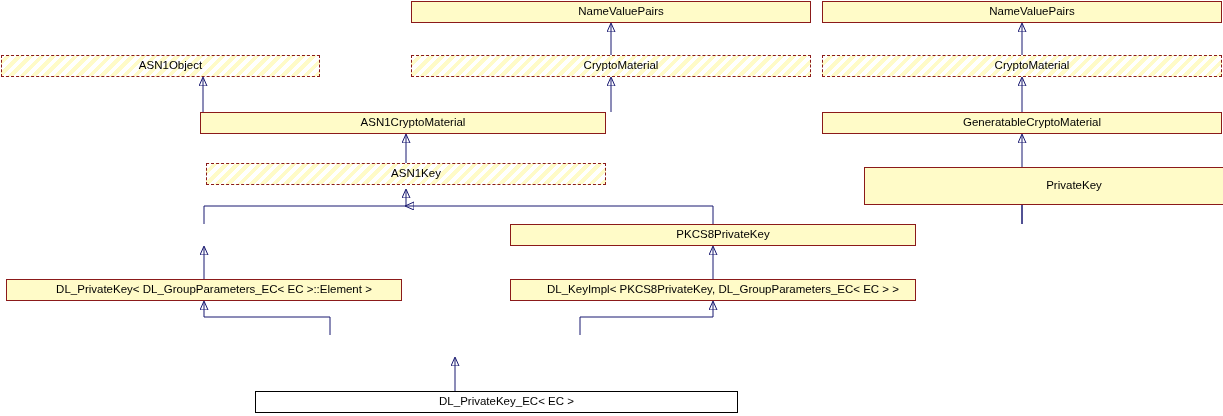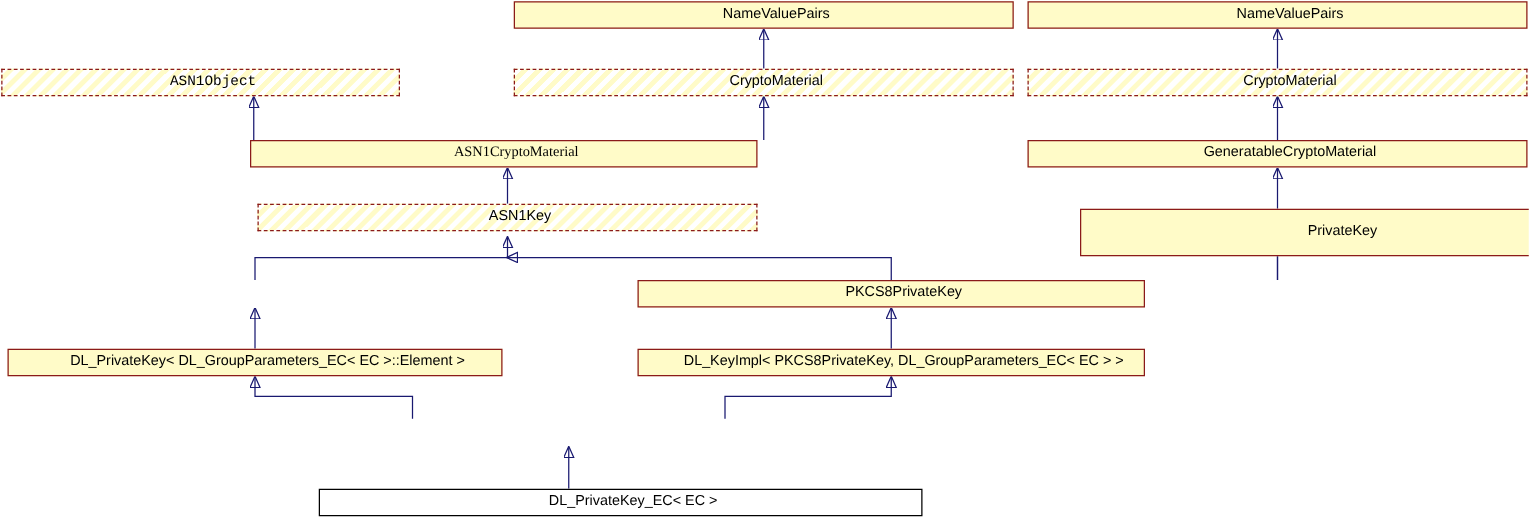--- a/index.html
+++ b/index.html
@@ -112,31 +112,31 @@
     </g>
   </svg>
 
   <div class="node" style="left:411px; top:1px; width:400px; height:22px;">
     <span class="label">NameValuePairs</span>
   </div>
   <div class="node" style="left:822px; top:1px; width:400px; height:22px;">
     <span class="label">NameValuePairs</span>
   </div>
 
-  <div class="node abstract" style="left:1px; top:55px; width:319px; height:22px;font-family:Liberation Mono, monospace;">
+  <div class="node abstract" style="left:1px; top:55px; width:319px; height:22px;">
     <span class="label">ASN1Object</span>
   </div>
   <div class="node abstract" style="left:411px; top:55px; width:400px; height:22px;">
     <span class="label">CryptoMaterial</span>
   </div>
   <div class="node abstract" style="left:822px; top:55px; width:400px; height:22px;">
     <span class="label">CryptoMaterial</span>
   </div>
 
-  <div class="node" style="left:200px; top:112px; width:406px; height:22px;font-family:Liberation Serif, serif;">
+  <div class="node" style="left:200px; top:112px; width:406px; height:22px;">
     <span class="label">ASN1CryptoMaterial</span>
   </div>
   <div class="node" style="left:822px; top:112px; width:400px; height:22px;">
     <span class="label">GeneratableCryptoMaterial</span>
   </div>
 
   <div class="node abstract" style="left:206px; top:163px; width:400px; height:22px;">
     <span class="label">ASN1Key</span>
   </div>
   <div class="node" style="left:864px; top:167px; width:400px; height:38px;">

